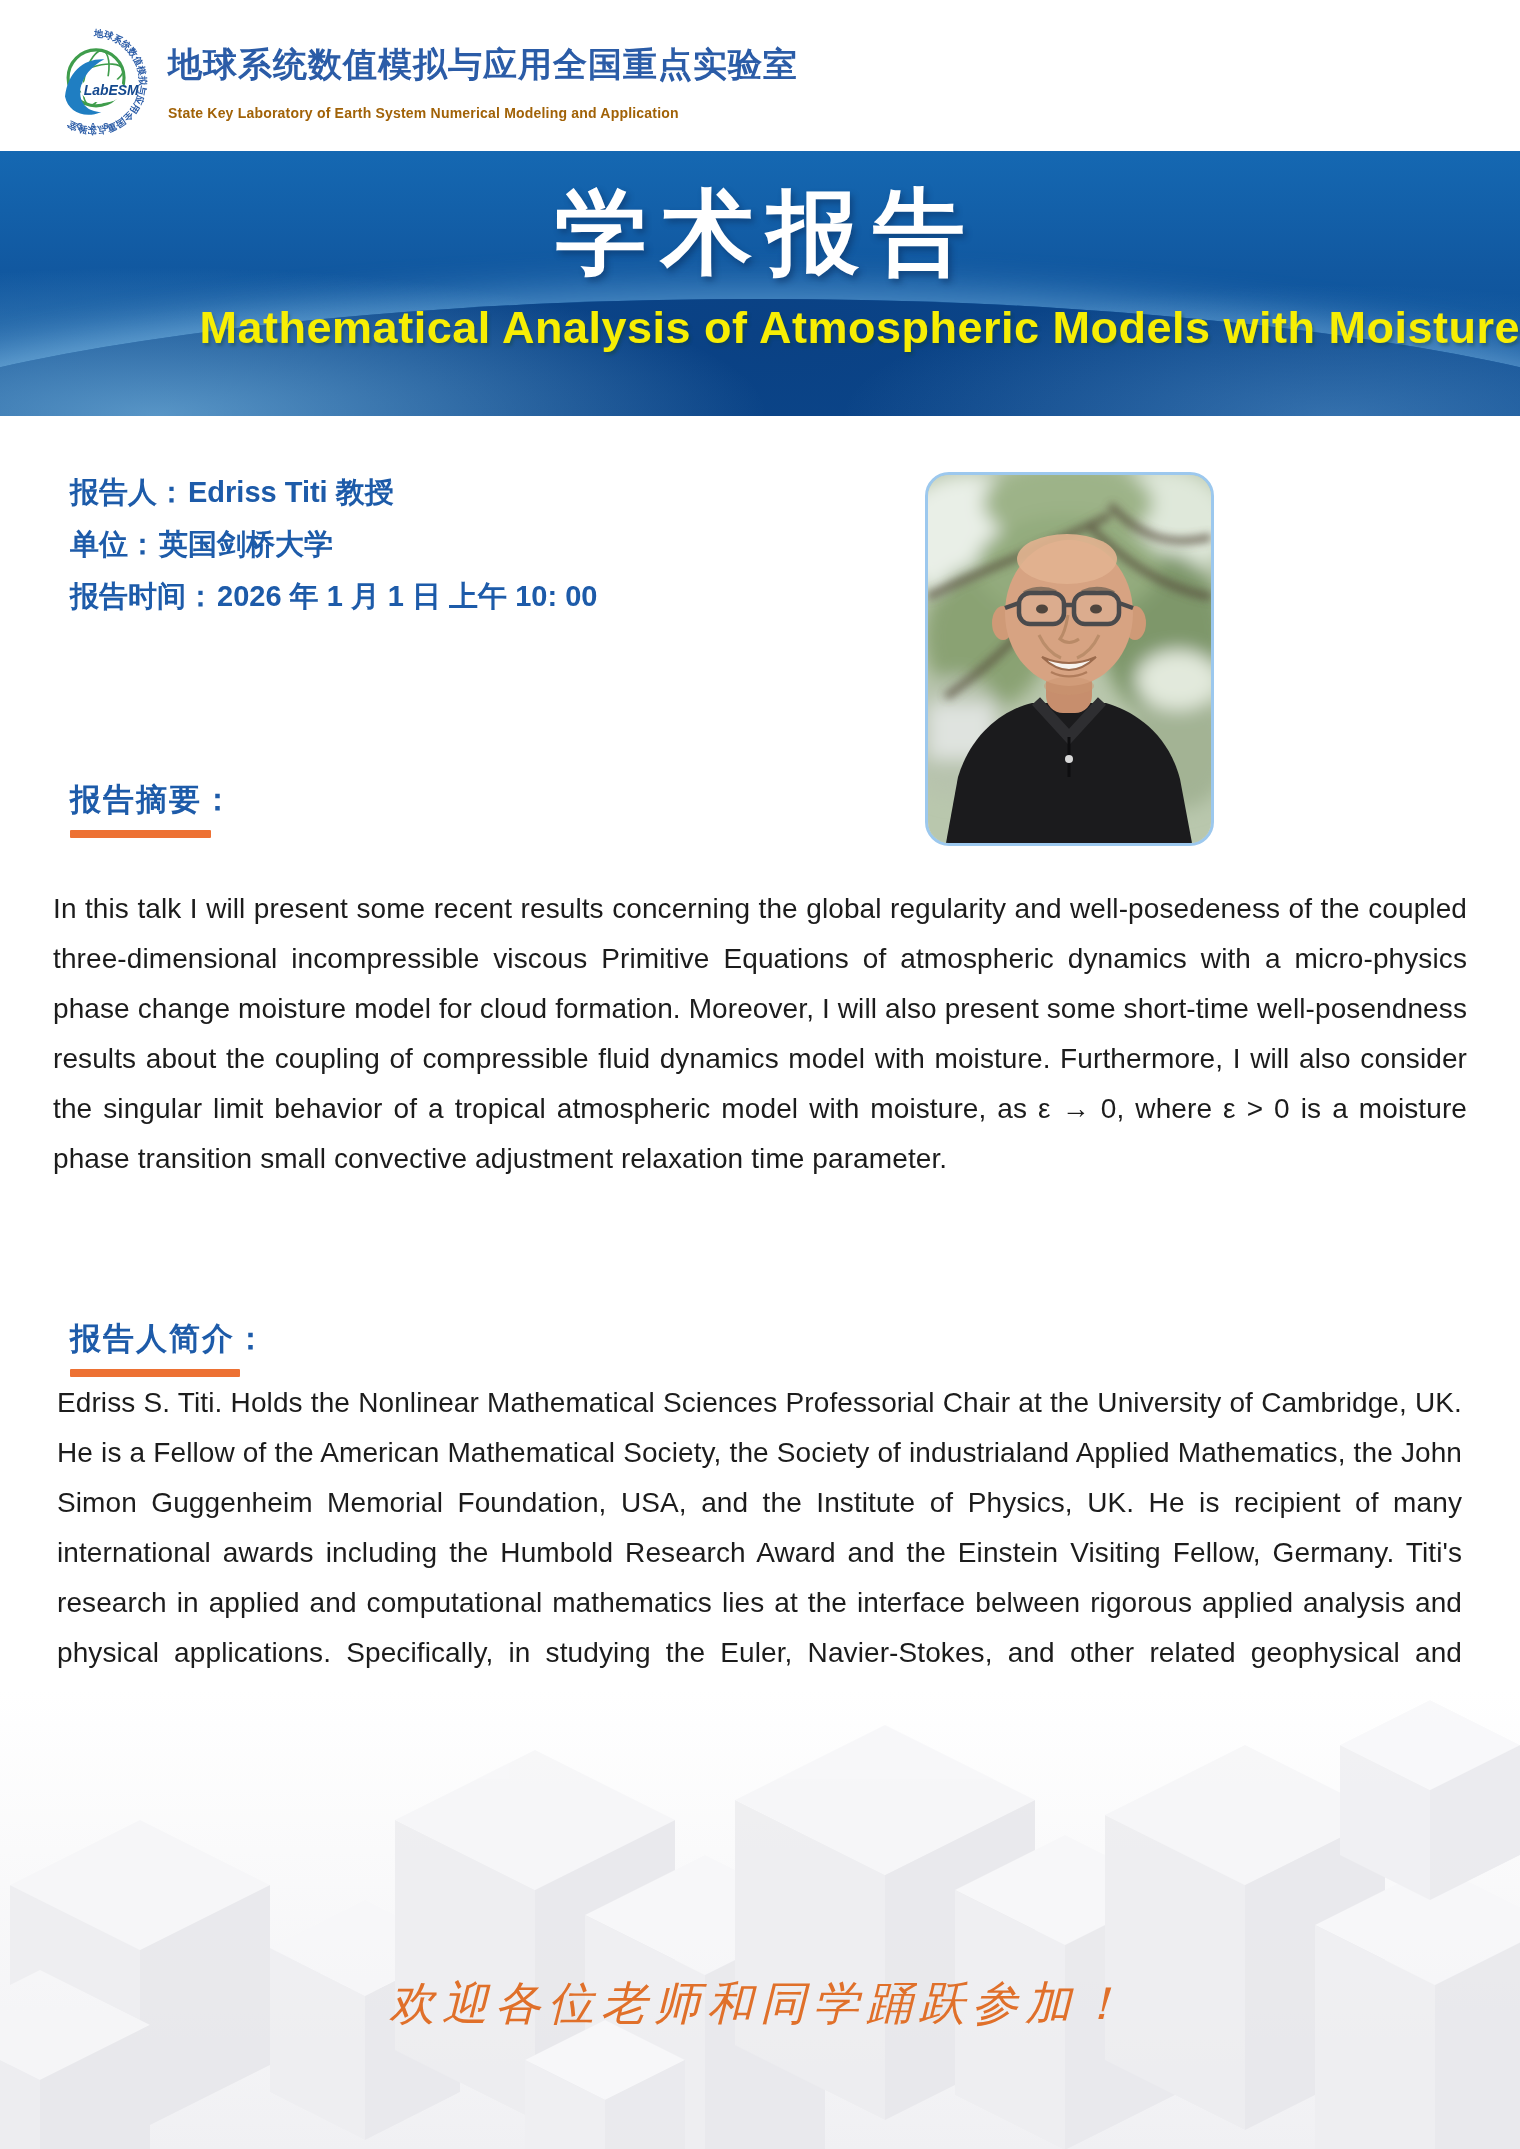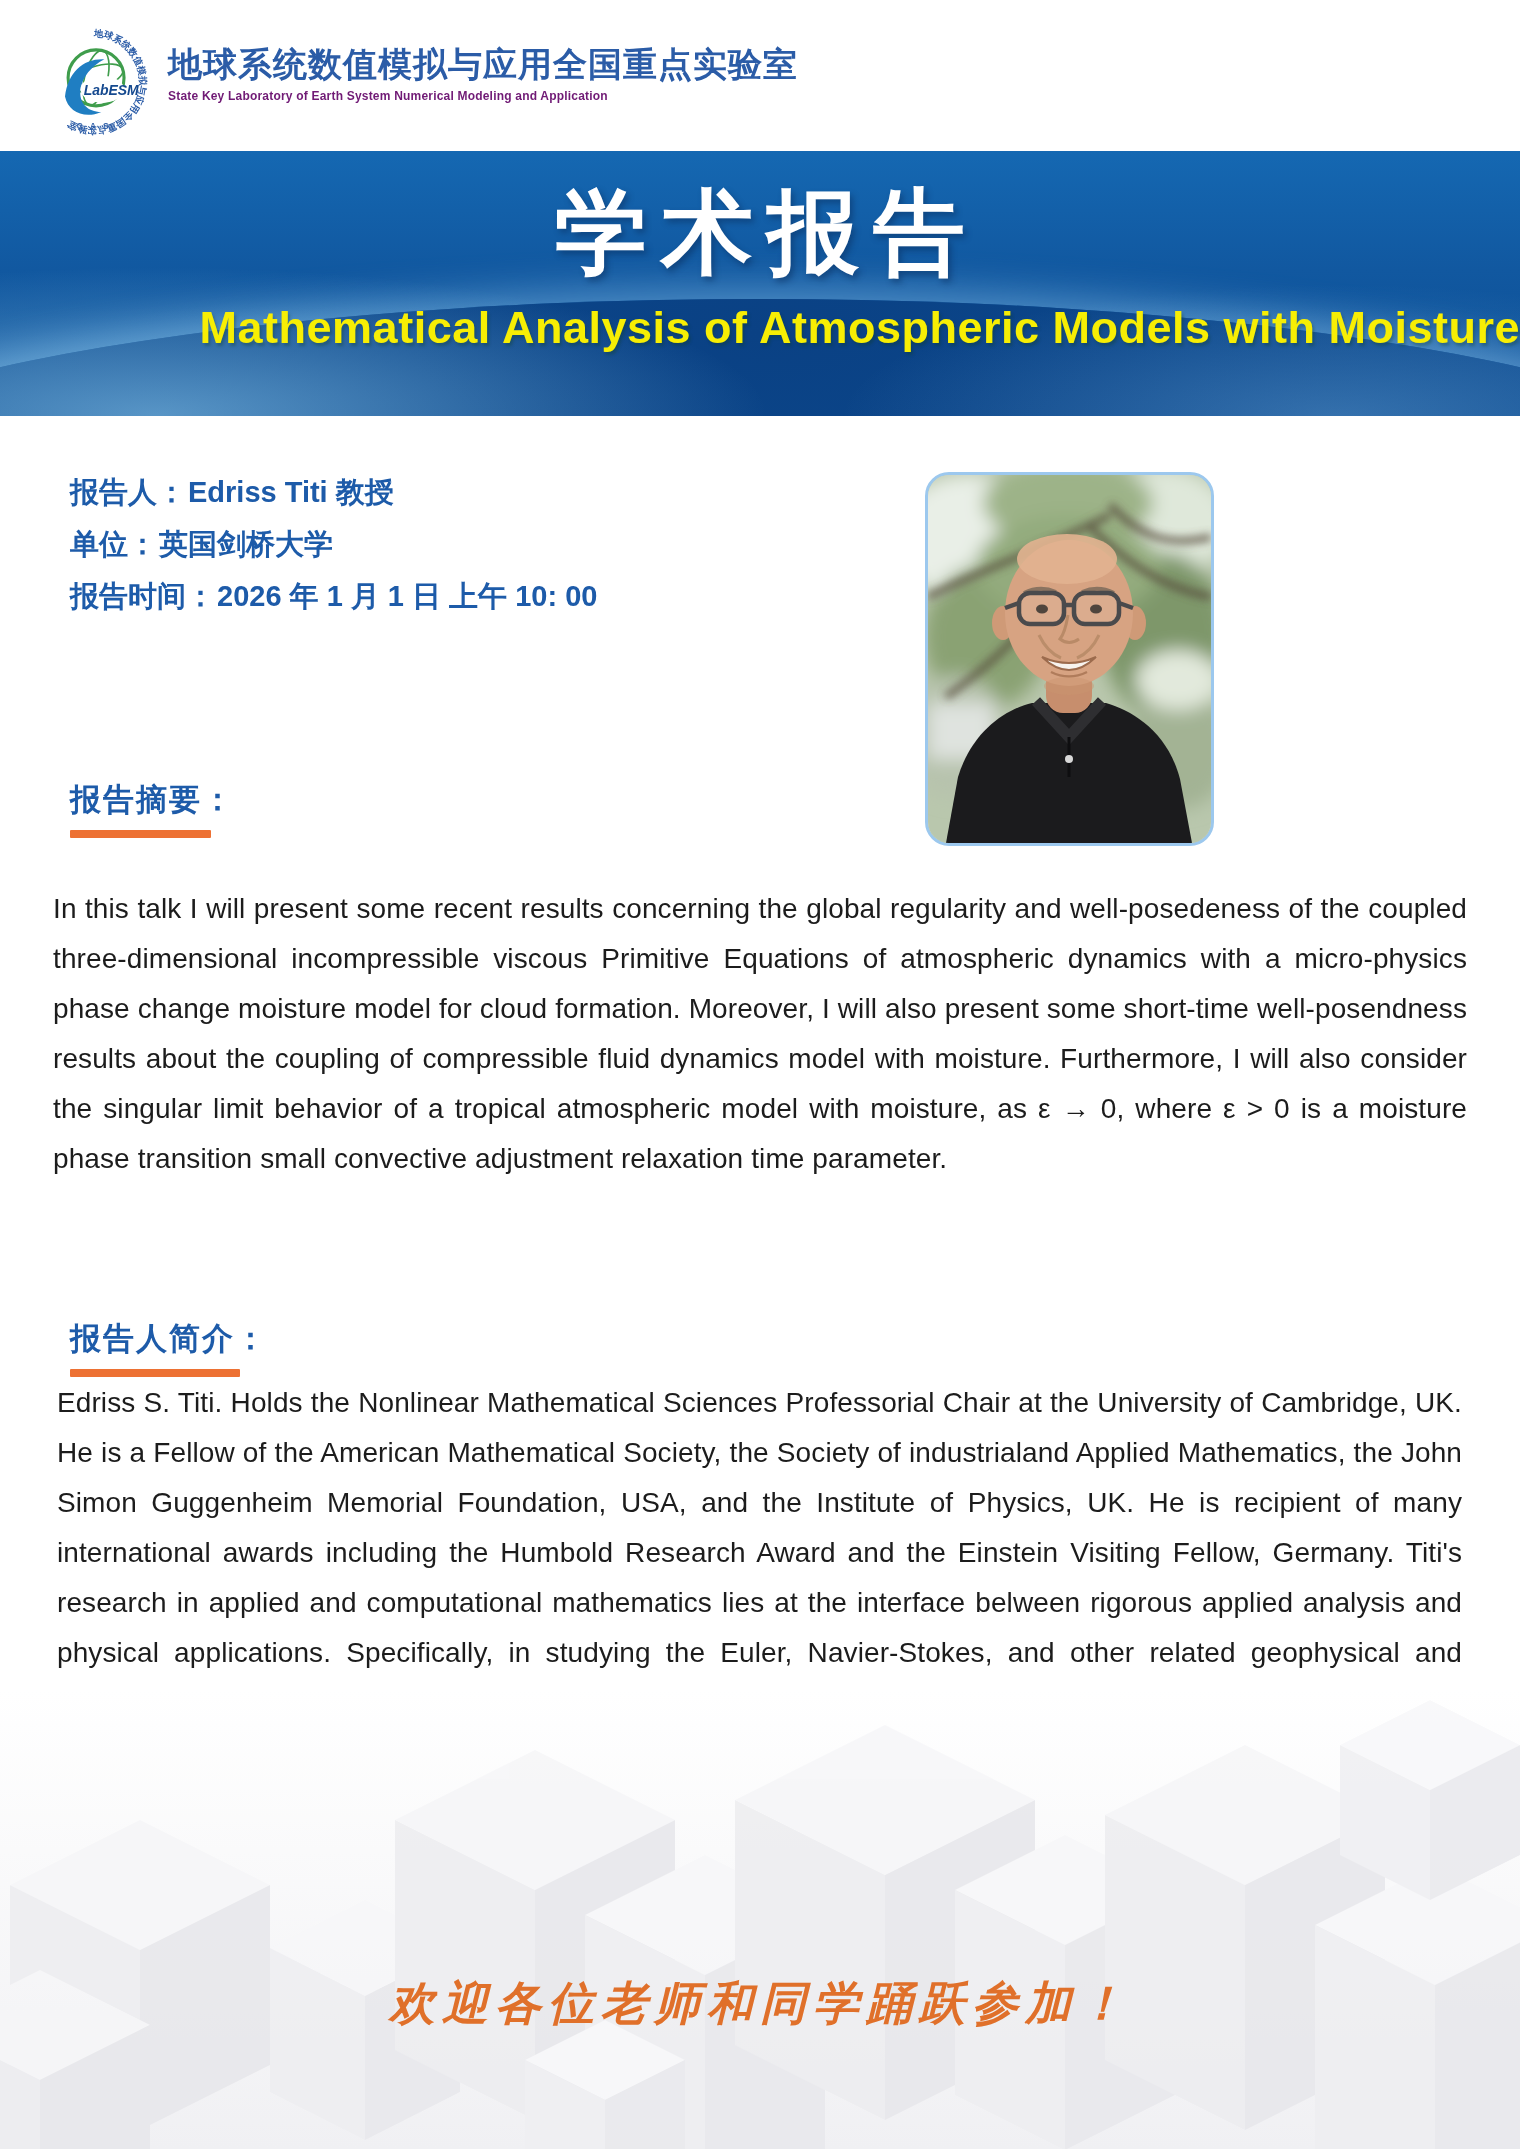--- a/index.html
+++ b/index.html
@@ -6,21 +6,21 @@
   .page{
     position:relative;width:1520px;height:2149px;overflow:hidden;background:#ffffff;
     font-family:"Liberation Sans","DejaVu Sans",sans-serif;
   }
 
   
   .header{position:absolute;left:0;top:0;width:1520px;height:163px;background:#ffffff;}
   .logo{position:absolute;left:36px;top:24px;width:116px;height:116px;}
   .header-titles{position:absolute;left:168px;top:42px;}
   .header-zh{font-size:34px;font-weight:700;color:#2b5ca7;letter-spacing:1px;}
-  .header-en{font-size:12px;font-weight:700;color:#701a75;margin-top:1px;letter-spacing:0.2px;}
+  .header-en{font-size:14px;font-weight:700;color:#a16207;margin-top:17px;letter-spacing:0.2px;}
 
   
   .banner{position:absolute;left:0;top:151px;width:1520px;height:265px;overflow:hidden;
     background:linear-gradient(180deg,#1568b2 0%,#1158a0 45%,#0c4c93 100%);}
   .banner .earth{position:absolute;left:-18%;top:56%;width:136%;height:160%;border-radius:50%;
     background:radial-gradient(ellipse at 50% 8%, #0a4184 0%, #0c4a8f 55%, #0e55a0 100%);
     box-shadow:0 -10px 38px rgba(160,215,250,0.45);}
   .banner .arc-glow{position:absolute;left:-14%;bottom:-58%;width:76%;height:130%;
     background:radial-gradient(ellipse at 32% 55%, rgba(150,212,245,0.55) 0%, rgba(150,212,245,0) 55%);}
   .banner .arc-glow2{position:absolute;right:-16%;bottom:-66%;width:70%;height:130%;
@@ -57,21 +57,21 @@
   .para{position:absolute;margin:0;font-size:28px;line-height:50px;color:#1c1c1c;
     text-align:justify;letter-spacing:0.1px;}
   .abstract-text{left:53px;top:884px;width:1414px;}
   .bio-text{left:57px;top:1378px;width:1405px;}
 
   
   .footer{position:absolute;left:0;top:1690px;width:1520px;height:459px;
     background:linear-gradient(180deg,#ffffff 0%,#f5f5f7 70%,#f0f0f3 100%);}
   .footer .cubes{position:absolute;left:0;top:0;width:1520px;height:459px;}
   .welcome{position:absolute;top:283px;width:100%;text-align:center;
-    font-family:"DejaVu Serif","Liberation Serif",serif;font-style:italic;font-weight:700;
+    font-family:"DejaVu Serif","Liberation Serif",serif;font-style:italic;font-weight:400;
     font-size:46px;color:#e0702a;letter-spacing:7px;}
 </style>
 </head>
 <body>
 
 <div class="page">
 
   <header class="header">
     <div class="logo">
       <svg viewBox="0 0 112 112" xmlns="http://www.w3.org/2000/svg">

